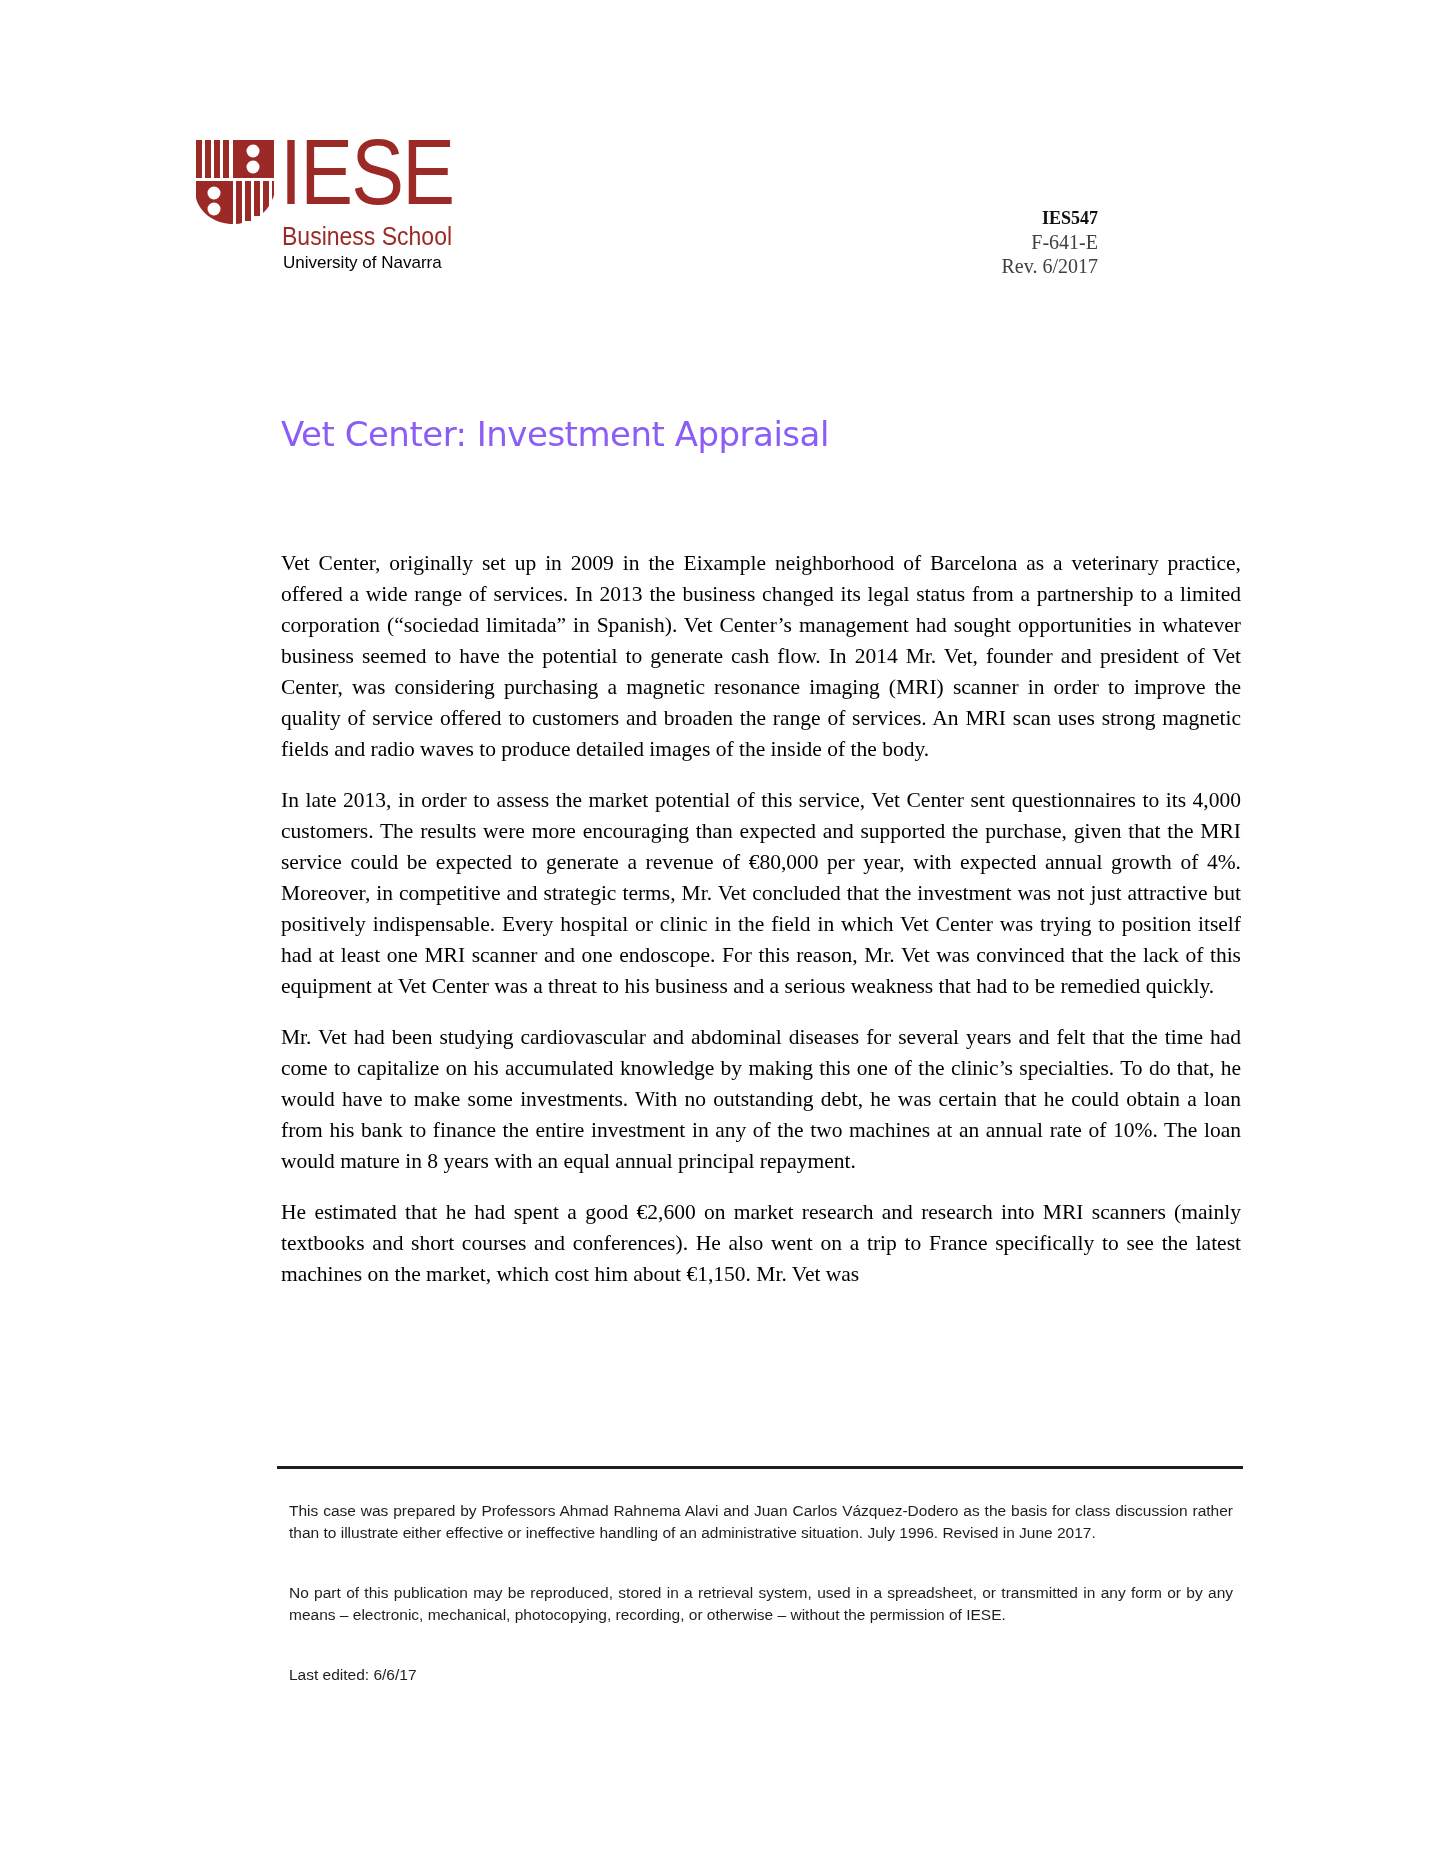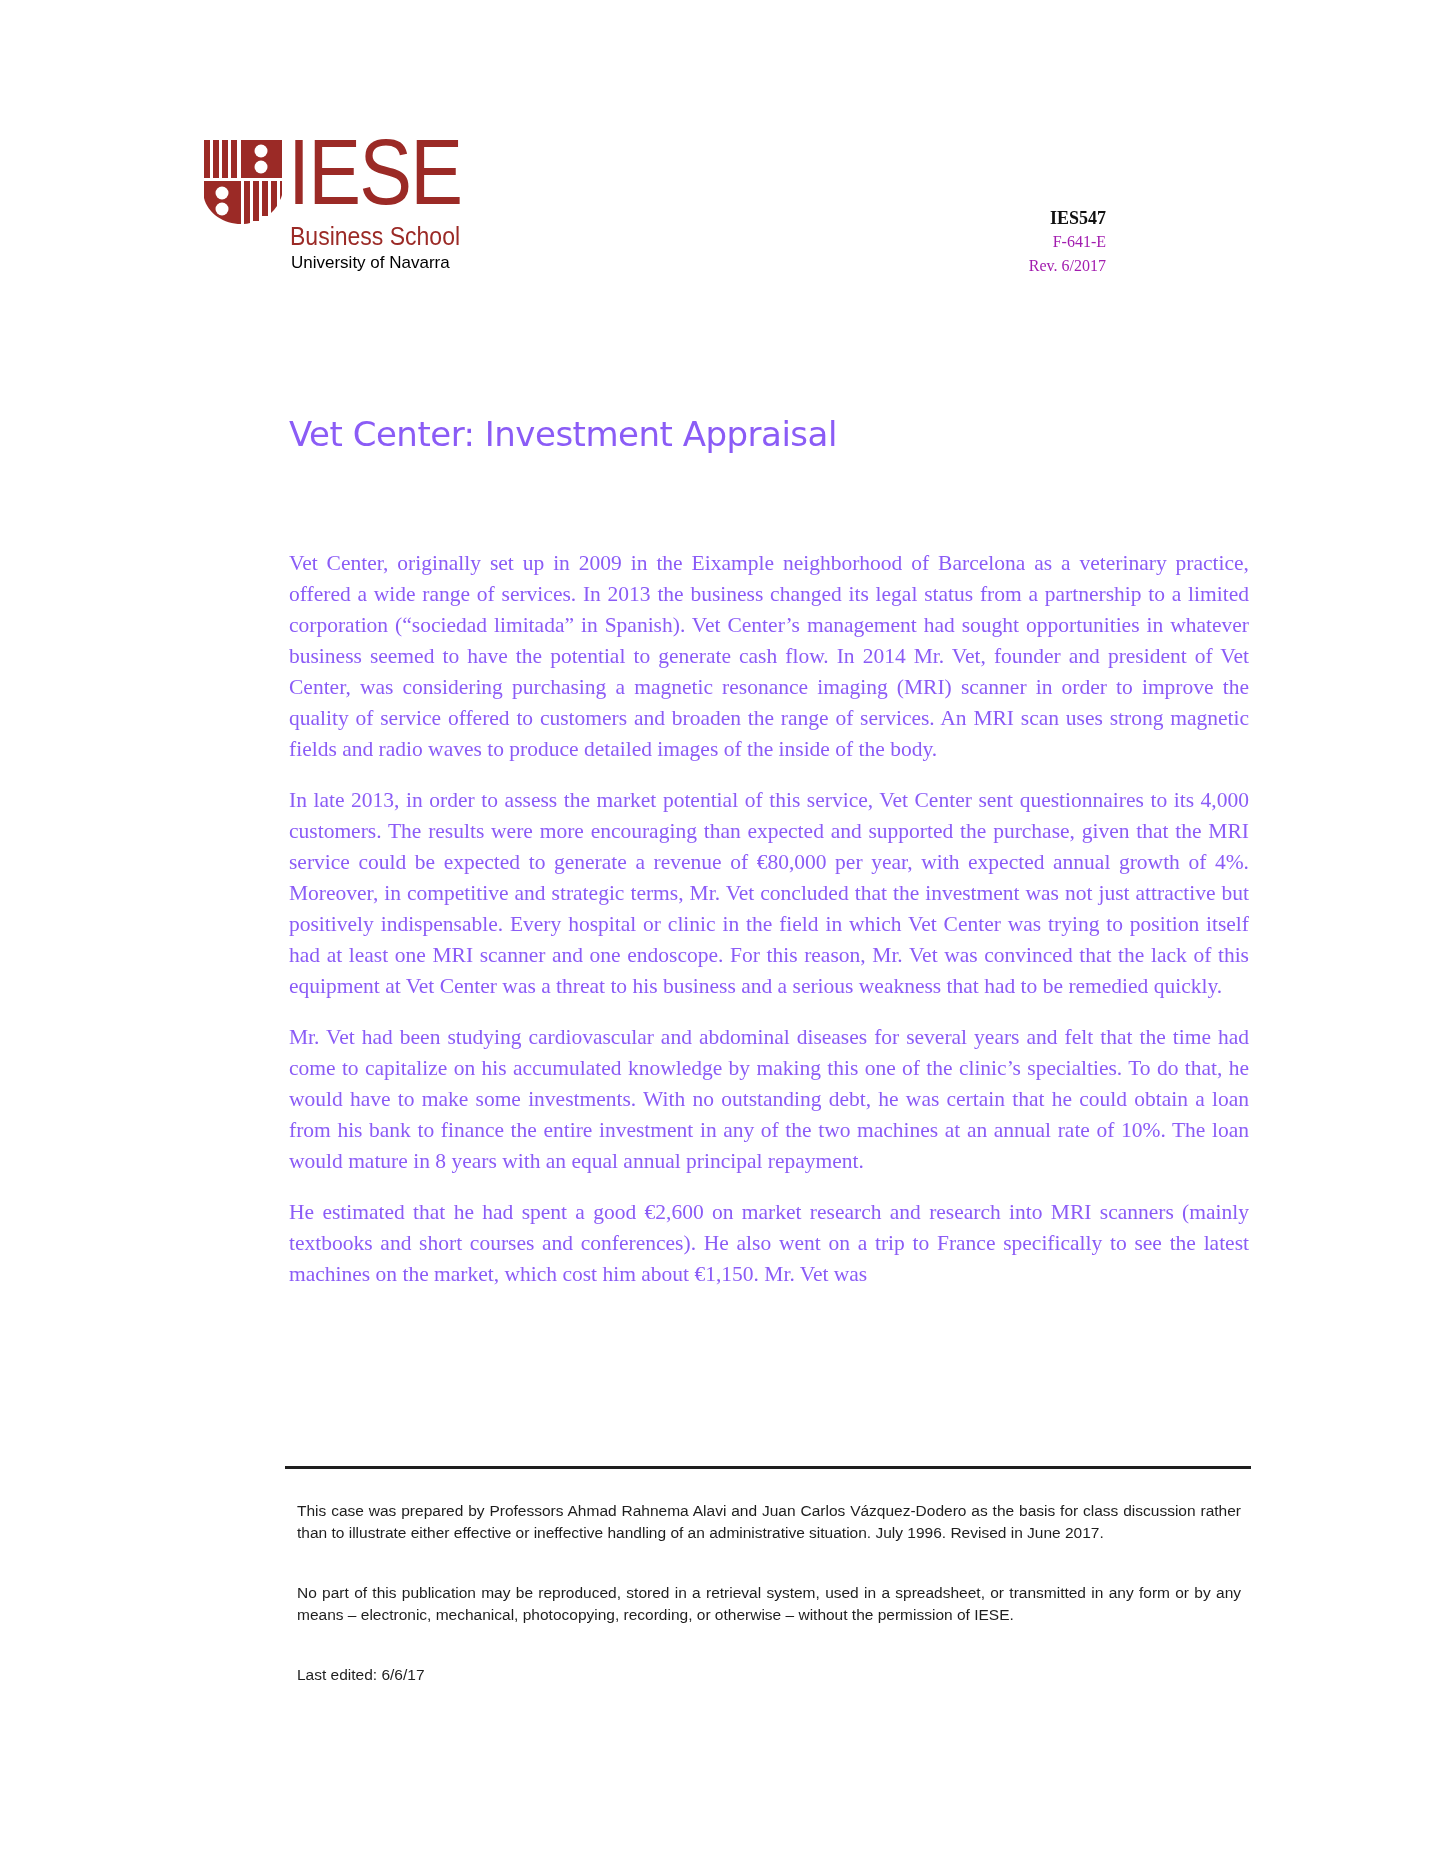--- a/index.html
+++ b/index.html
@@ -1,31 +1,31 @@
 <!DOCTYPE html>
 <html><head>
 <meta charset="utf-8">
 <style>
   html, body { margin: 0; padding: 0; background: #ffffff; }
   body { width: 1445px; height: 1870px; position: relative; overflow: hidden; color: #1c1c1c; }
-  .page { position: absolute; left: 8px; top: 0; width: 1292px; height: 1870px; }
+  .page { position: absolute; left: 0; top: 0; width: 1292px; height: 1870px; }
 
   .logo { position: absolute; left: 196px; top: 140px; width: 260px; height: 140px; }
   .logo-shield { position: absolute; left: 0; top: 0; width: 78px; height: 84px; }
   .logo-word { position: absolute; left: 84px; top: -14px; font-family: "Liberation Sans", sans-serif; font-size: 92px; font-weight: normal; color: #9b2a26; letter-spacing: -2px; transform: scaleX(0.86); transform-origin: left top; line-height: 1; }
   .logo-sub1 { position: absolute; left: 86px; top: 84px; font-family: "Liberation Sans", sans-serif; font-size: 25px; color: #9b2a26; line-height: 1; transform: scaleX(0.92); transform-origin: left top; white-space: nowrap; }
   .logo-sub2 { position: absolute; left: 87px; top: 114px; font-family: "Liberation Sans", sans-serif; font-size: 17px; color: #000000; line-height: 1; white-space: nowrap; }
 
   .docref { position: absolute; right: 194px; top: 206px; text-align: right; font-family: Liberation Serif, serif; }
   .docref .code { font-size: 18px; font-weight: bold; color: #111; line-height: 24px; }
-  .docref .line { font-size: 16px; color: #a21caf; line-height: 24px; }
+  .docref .line { font-size: 20px; color: #404040; line-height: 24px; }
 
   .title { position: absolute; left: 281px; top: 414px; font-family: "DejaVu Sans", sans-serif; font-size: 34px; color: #8b5cf6; letter-spacing: -0.5px; white-space: nowrap; }
 
-  .body { position: absolute; left: 281px; top: 548px; width: 960px; font-family: "Liberation Serif", serif; font-size: 21.5px; line-height: 31px; color: #8b5cf6; text-align: justify; }
+  .body { position: absolute; left: 281px; top: 548px; width: 960px; font-family: "Liberation Serif", serif; font-size: 21.5px; line-height: 31px; color: #000000; text-align: justify; }
   .body p { margin: 0 0 20px 0; }
 
   .rule { position: absolute; left: 277px; top: 1466px; width: 966px; height: 3px; background: #1e1e1e; }
 
   .footnote { position: absolute; left: 281px; top: 1492px; width: 960px; font-family: "Liberation Sans", sans-serif; font-size: 15.5px; line-height: 22px; color: #1e1e1e; text-align: justify; }
   .footnote p { margin: 8px; }
   .footnote .gap { height: 22px; }
   .footnote sup { font-size: 9px; vertical-align: 6px; }
 </style>
 </head>

